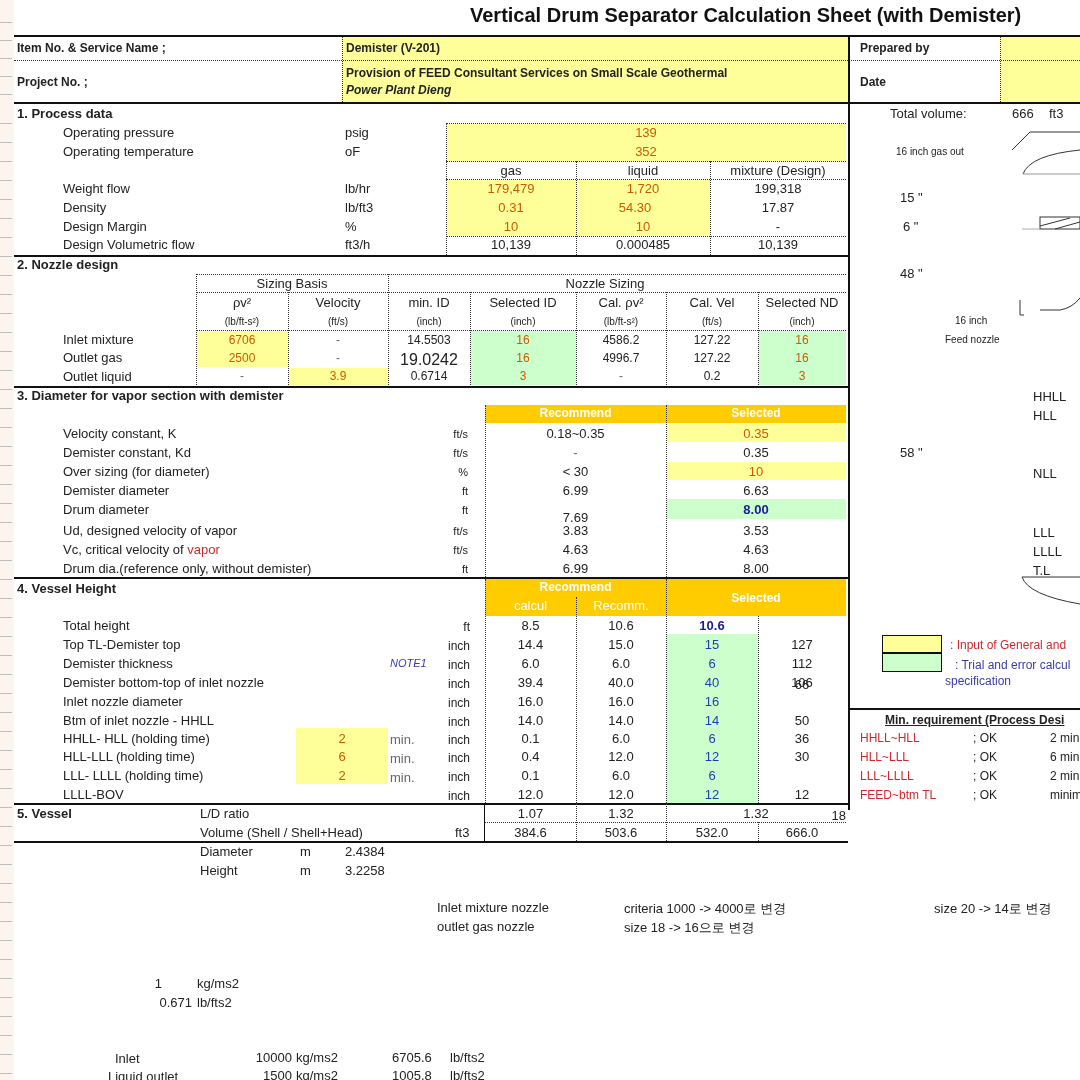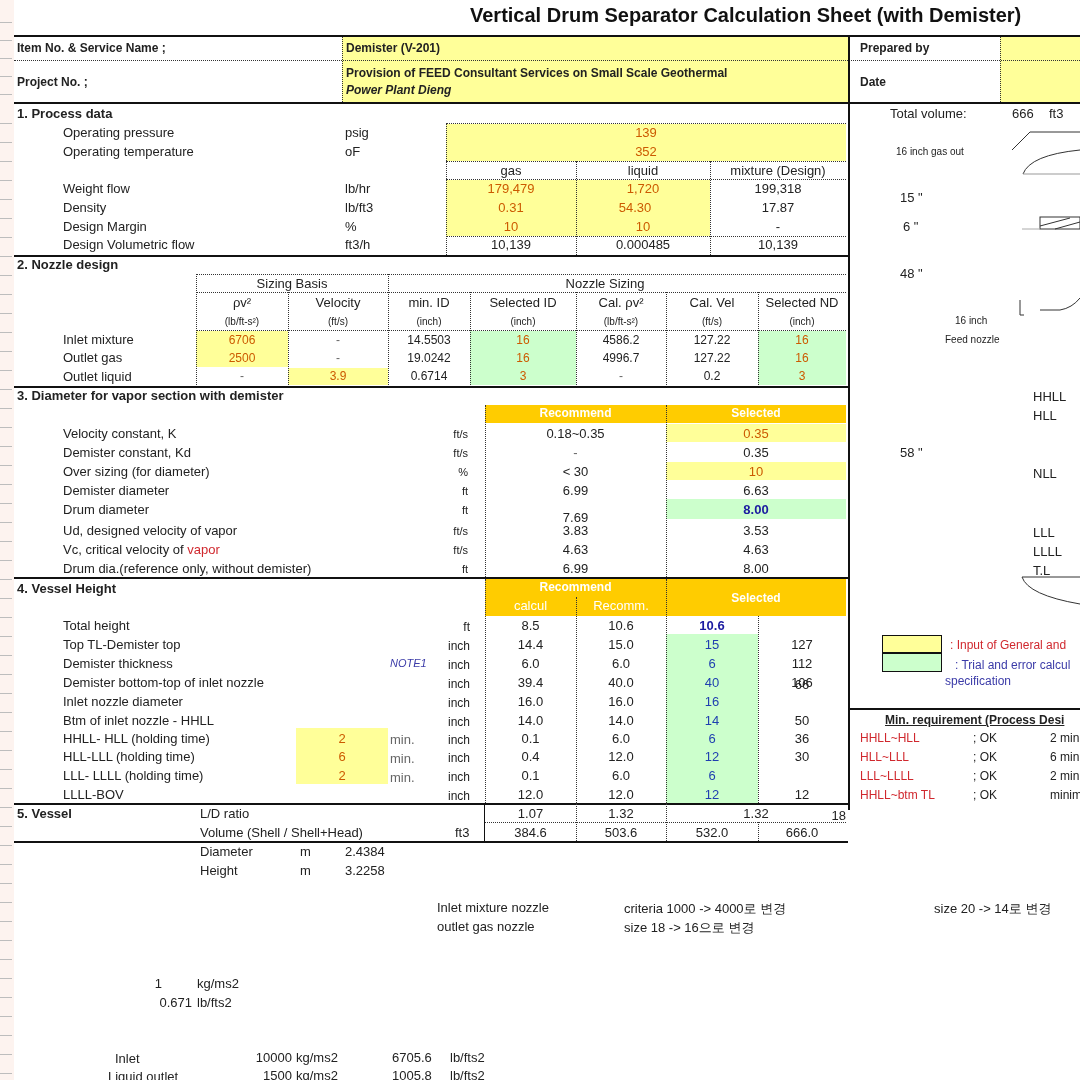--- a/index.html
+++ b/index.html
@@ -202,21 +202,21 @@
 <div class="abs sm c gray" style="left:288px;top:333px;width:100px;font-size:12px;">-</div>
 <div class="abs sm c" style="left:388px;top:333px;width:82px;font-size:12px;">14.5503</div>
 <div class="abs sm c in" style="left:470px;top:333px;width:106px;font-size:12px;">16</div>
 <div class="abs sm c" style="left:576px;top:333px;width:90px;font-size:12px;">4586.2</div>
 <div class="abs sm c" style="left:666px;top:333px;width:92px;font-size:12px;">127.22</div>
 <div class="abs sm c in" style="left:758px;top:333px;width:88px;font-size:12px;">16</div>
 
 <div class="abs lbl" style="left:63px;top:350px;">Outlet gas</div>
 <div class="abs sm c in" style="left:196px;top:351px;width:92px;font-size:12px;">2500</div>
 <div class="abs sm c gray" style="left:288px;top:351px;width:100px;font-size:12px;">-</div>
-<div class="abs sm c" style="left:388px;top:351px;width:82px;font-size:12px;">19.0242</div>
+<div class="abs sm c" style="left:388px;top:351px;width:82px;font-size:16px;">19.0242</div>
 <div class="abs sm c in" style="left:470px;top:351px;width:106px;font-size:12px;">16</div>
 <div class="abs sm c" style="left:576px;top:351px;width:90px;font-size:12px;">4996.7</div>
 <div class="abs sm c" style="left:666px;top:351px;width:92px;font-size:12px;">127.22</div>
 <div class="abs sm c in" style="left:758px;top:351px;width:88px;font-size:12px;">16</div>
 
 <div class="abs lbl" style="left:63px;top:369px;">Outlet liquid</div>
 <div class="abs sm c gray" style="left:196px;top:369px;width:92px;font-size:12px;">-</div>
 <div class="abs sm c in" style="left:288px;top:369px;width:100px;font-size:12px;">3.9</div>
 <div class="abs sm c" style="left:388px;top:369px;width:82px;font-size:12px;">0.6714</div>
 <div class="abs sm c in" style="left:470px;top:369px;width:106px;font-size:12px;">3</div>
@@ -462,15 +462,15 @@
 <div class="abs bold" style="left:885px;top:713px;font-size:12px;text-decoration:underline;">Min. requirement (Process Desi</div>
 <div class="abs red" style="left:860px;top:731px;font-size:12px;">HHLL~HLL</div>
 <div class="abs" style="left:973px;top:731px;font-size:12px;">; OK</div>
 <div class="abs" style="left:1050px;top:731px;font-size:12px;">2 min</div>
 <div class="abs red" style="left:860px;top:750px;font-size:12px;">HLL~LLL</div>
 <div class="abs" style="left:973px;top:750px;font-size:12px;">; OK</div>
 <div class="abs" style="left:1050px;top:750px;font-size:12px;">6 min</div>
 <div class="abs red" style="left:860px;top:769px;font-size:12px;">LLL~LLLL</div>
 <div class="abs" style="left:973px;top:769px;font-size:12px;">; OK</div>
 <div class="abs" style="left:1050px;top:769px;font-size:12px;">2 min</div>
-<div class="abs red" style="left:860px;top:788px;font-size:12px;">HHLL~btm TL</div>
+<div class="abs red" style="left:860px;top:788px;font-size:12px;">FEED~btm TL</div>
 <div class="abs" style="left:973px;top:788px;font-size:12px;">; OK</div>
 <div class="abs" style="left:1050px;top:788px;font-size:12px;">minim</div>
 
 </body></html>

